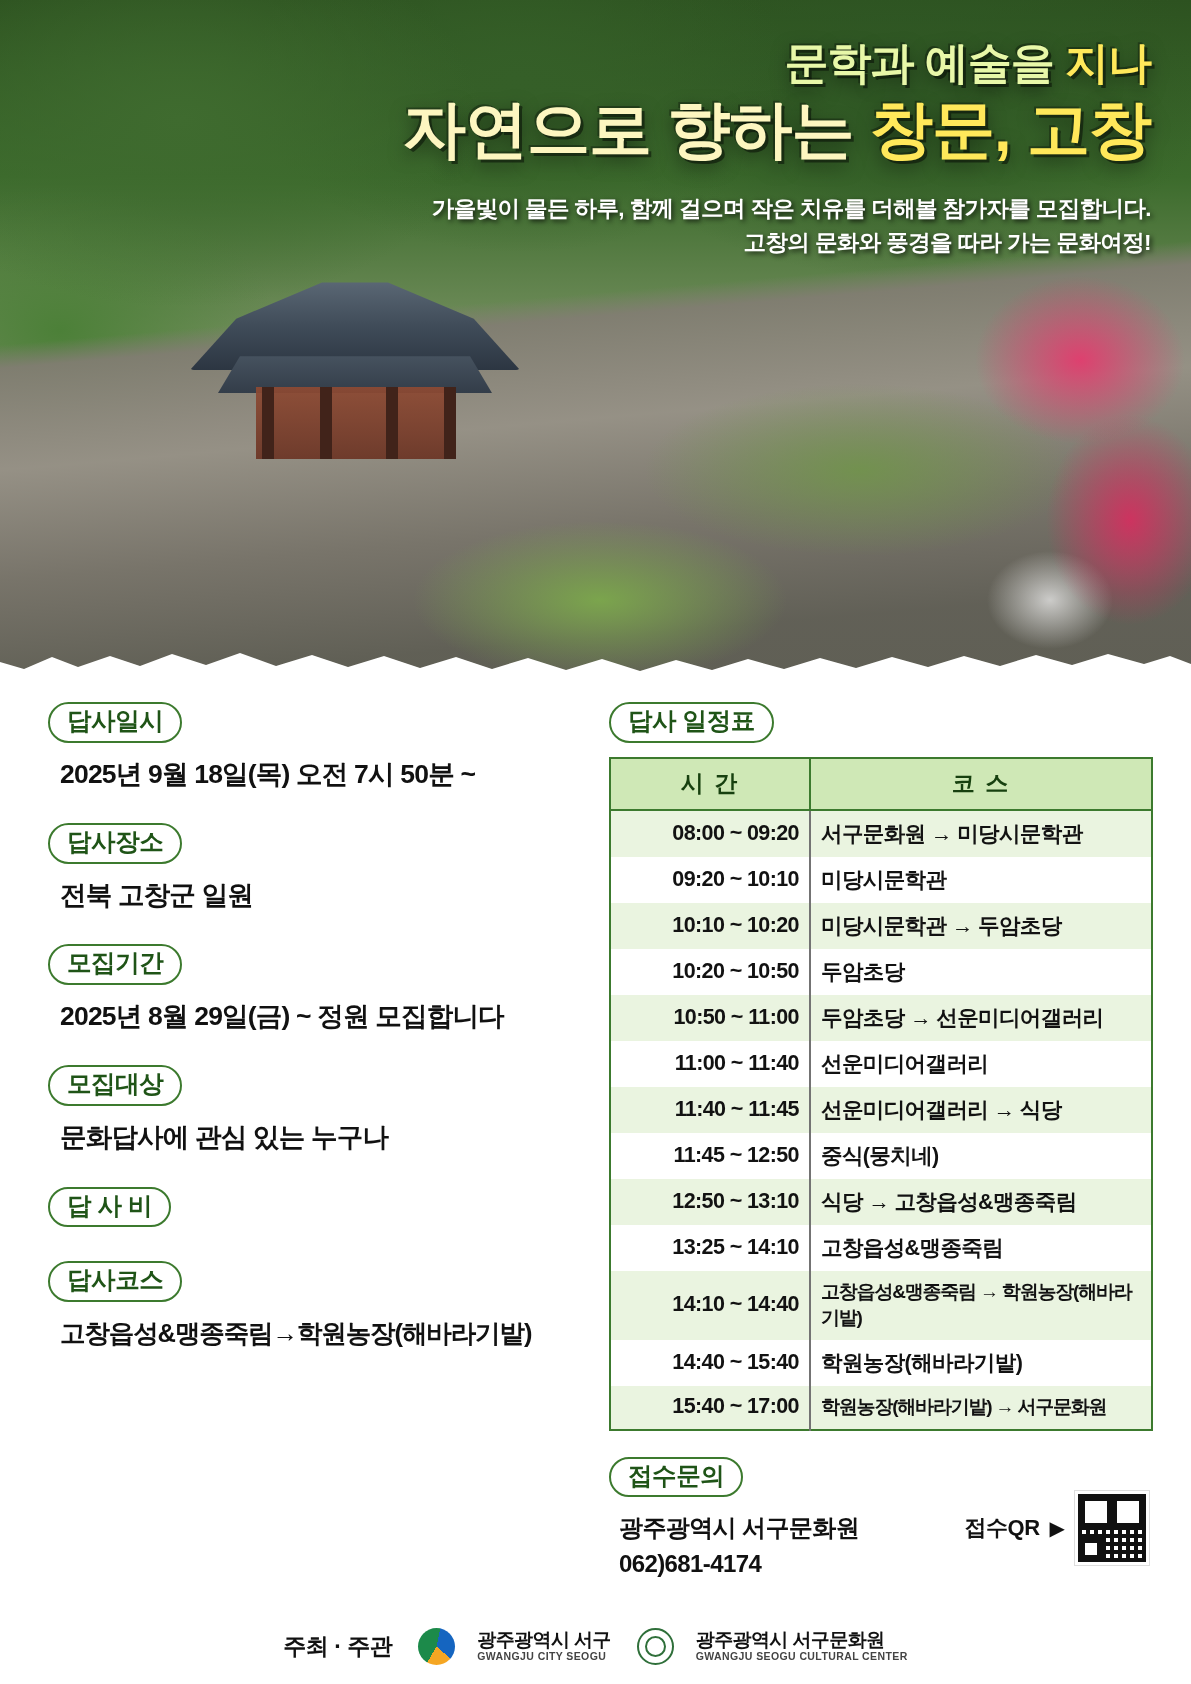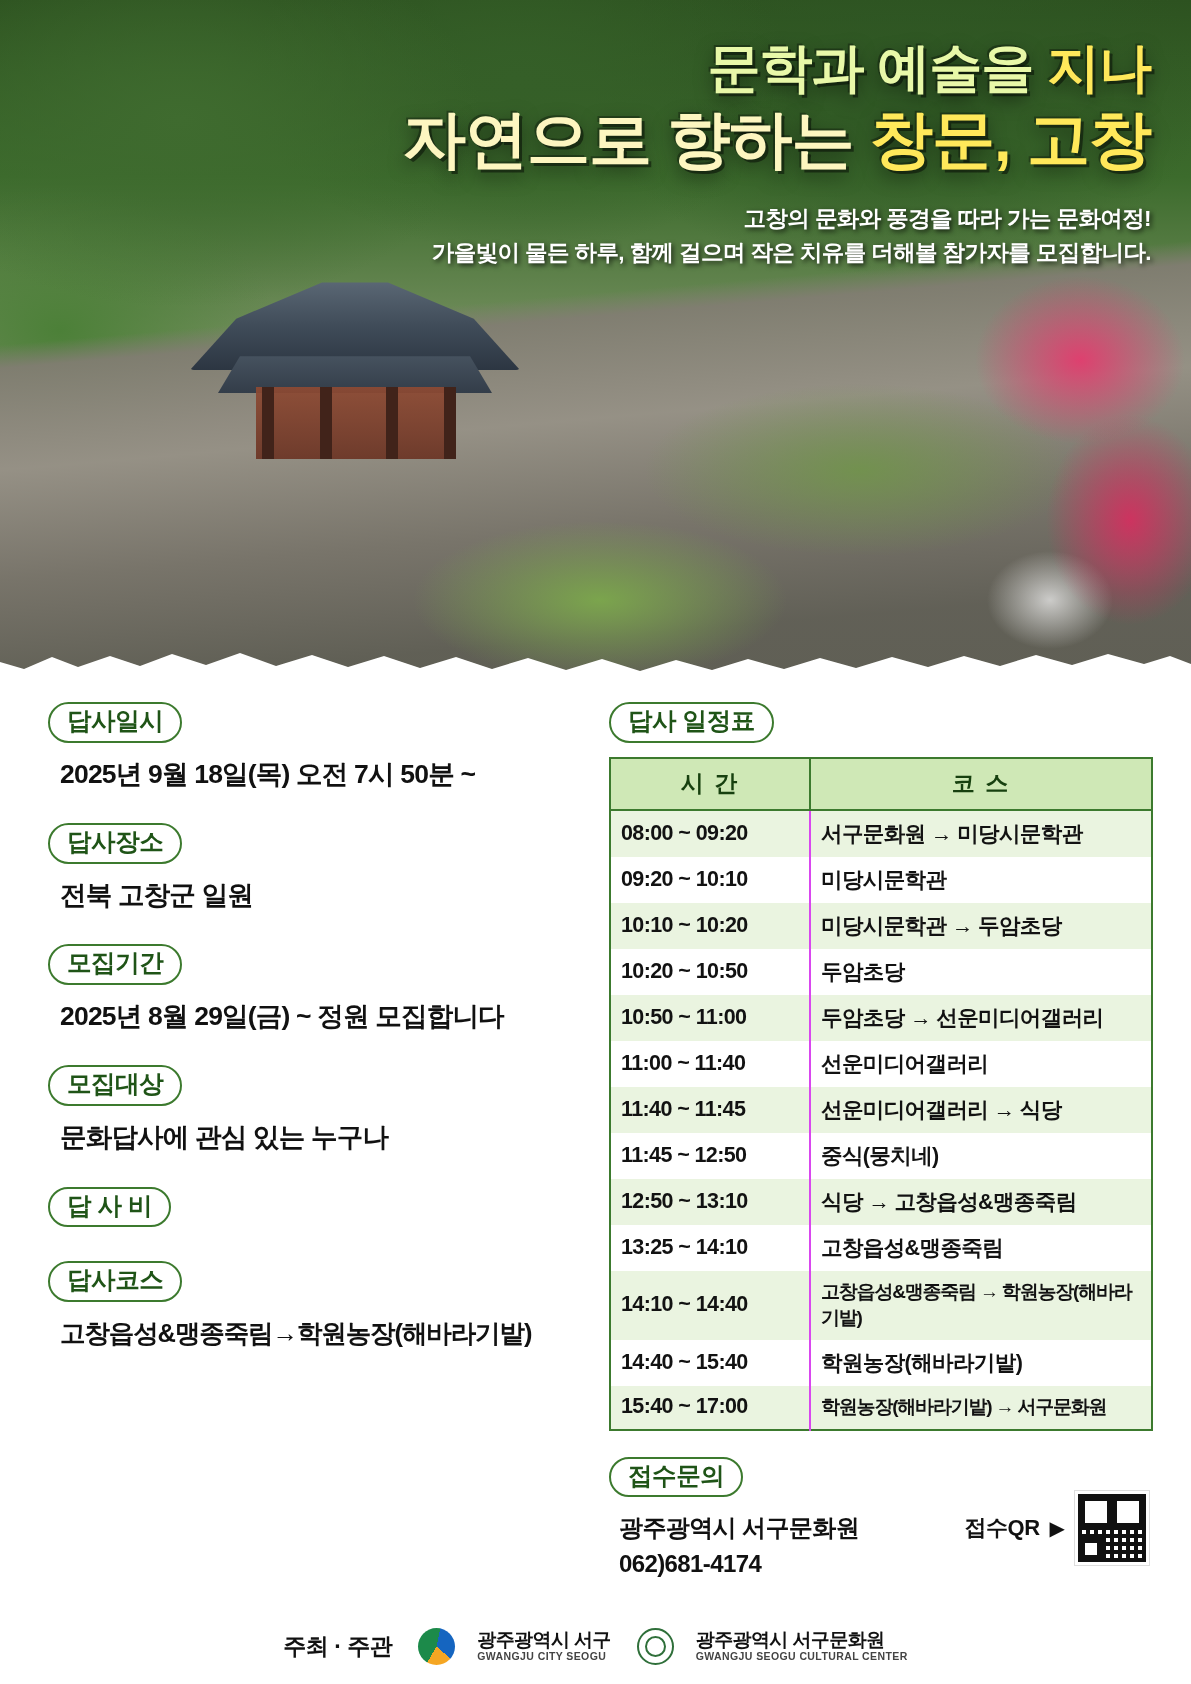--- a/index.html
+++ b/index.html
@@ -87,21 +87,21 @@
     font-family: "Liberation Sans", "DejaVu Sans", sans-serif;
     font-weight: 700;
     letter-spacing: -1px;
     line-height: 1.14;
     text-shadow:
       3px 3px 0 rgba(0,0,0,.45),
       -2px -2px 0 rgba(0,0,0,.30),
       0 6px 18px rgba(0,0,0,.5);
   }
   .title-line1 {
-    font-size: 53px;
+    font-size: 44px;
     color: #e8f8a8;
   }
   .title-line2 {
     font-size: 63px;
     color: #fdf6c0;
     margin-top: 6px;
   }
   .title-line2 .accent { color: #ffe85a; }
   .title-line1 .accent { color: #ffe85a; }
 
@@ -189,22 +189,22 @@
   table.sched th.th-time { width: 200px; border-right: 2px solid #3c7a2e; }
   table.sched td {
     padding: 8px 10px 9px 10px;
     color: #121212;
     font-weight: 600;
     letter-spacing: -.6px;
     vertical-align: middle;
   }
   table.sched td.td-time {
     width: 200px;
-    text-align: left;
-    border-right: 2px solid #d946ef;
+    text-align: right;
+    border-right: 2px solid #737373;
     font-size: 21.5px;
     white-space: nowrap;
   }
   table.sched td.td-course { font-size: 21.5px; }
   table.sched tr.alt td { background: #eaf4e0; }
   table.sched tr.last td { border-bottom: none; }
   table.sched td.tight { font-size: 19px; letter-spacing: -1.2px; }
 
   
   .contact-row {
@@ -316,22 +316,22 @@
       <div class="pillar" style="left:72px"></div>
       <div class="pillar" style="left:130px"></div>
       <div class="pillar" style="left:196px"></div>
       <div class="pillar" style="left:254px"></div>
     </div>
 
     <div class="hero-title-wrap">
       <div class="title-line1"><span>문학과 예술을 </span><span class="accent">지나</span></div>
       <div class="title-line2"><span>자연으로 향하는 </span><span class="accent">창문, 고창</span></div>
       <div class="hero-sub">
+        <div>가을빛이 물든 하루, 함께 걸으며 작은 치유를 더해볼 참가자를 모집합니다.</div>
         <div>고창의 문화와 풍경을 따라 가는 문화여정!</div>
-        <div>가을빛이 물든 하루, 함께 걸으며 작은 치유를 더해볼 참가자를 모집합니다.</div>
       </div>
     </div>
 
     <svg class="torn" viewBox="0 0 1191 46" preserveAspectRatio="none">
       <path d="M0,46 L0,26 L24,33 L52,21 L78,31 L110,20 L140,30 L172,18 L206,29 L240,17 L276,30 L312,19 L348,31 L384,20 L420,32 L456,21 L492,33 L528,22 L566,34 L602,23 L640,35 L676,24 L712,34 L748,23 L784,33 L820,22 L856,32 L892,21 L928,31 L964,20 L1000,30 L1036,19 L1072,29 L1108,18 L1144,28 L1170,20 L1191,28 L1191,46 Z" fill="#ffffff"></path>
     </svg>
   </div>
 
   <div class="content">
 

